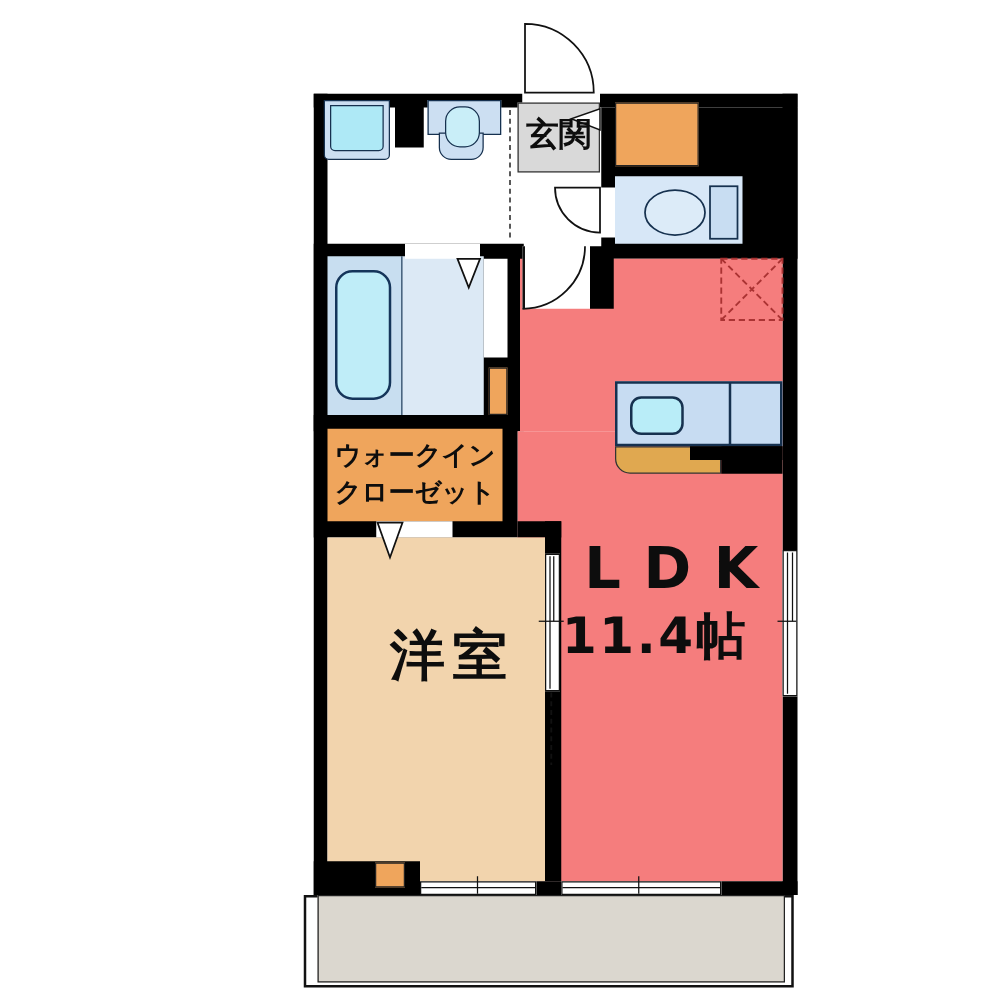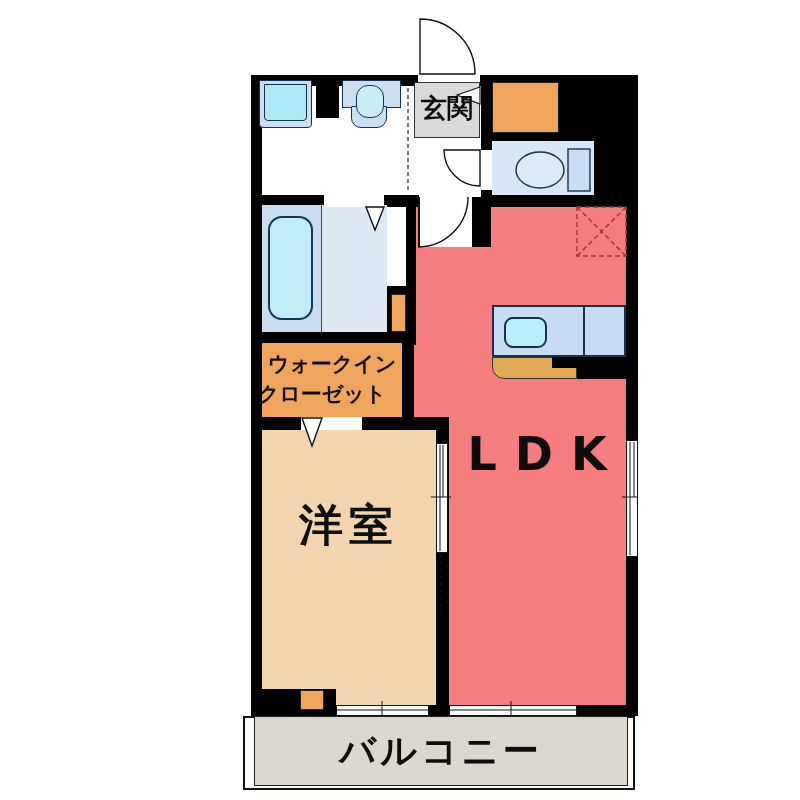--- a/index.html
+++ b/index.html
@@ -130,20 +130,20 @@
       <line x1="467" y1="701" x2="467" y2="715"></line>
       <line x1="586" y1="442" x2="586" y2="555"></line>
       <line x1="590" y1="442" x2="590" y2="497"></line>
       <line x1="578" y1="497" x2="593" y2="497"></line>
     </g>
   </svg>
 
   <div class="abs label" style="left:370px;top:94px;width:66px;font-size:26px;">玄関</div>
 
   <div class="abs label" style="left:396px;top:428px;width:200px;font-size:46px;letter-spacing:18px;padding-left:12px;">LDK</div>
+  <div class="abs label" style="left:375px;top:486px;width:210px;font-size:40px;letter-spacing:2px;">11.4帖</div>
 
-  <div class="abs label" style="left:218px;top:500px;width:174px;font-size:44px;letter-spacing:6px;">洋室</div>
+  <div class="abs label" style="left:231px;top:500px;width:174px;font-size:44px;letter-spacing:6px;">洋室</div>
 
   <div class="abs label" style="left:218px;top:352px;width:140px;font-size:21px;">ウォークイン</div>
-  <div class="abs label" style="left:208px;top:382px;width:140px;font-size:21px;">クローゼット</div>
+  <div class="abs label" style="left:218px;top:382px;width:140px;font-size:21px;">クローゼット</div>
 
-  <div class="abs label" style="left:210px;top:730px;width:374px;font-size:36px;letter-spacing:4px;">バルコニー</div>
 </div>
 
 </body></html>

